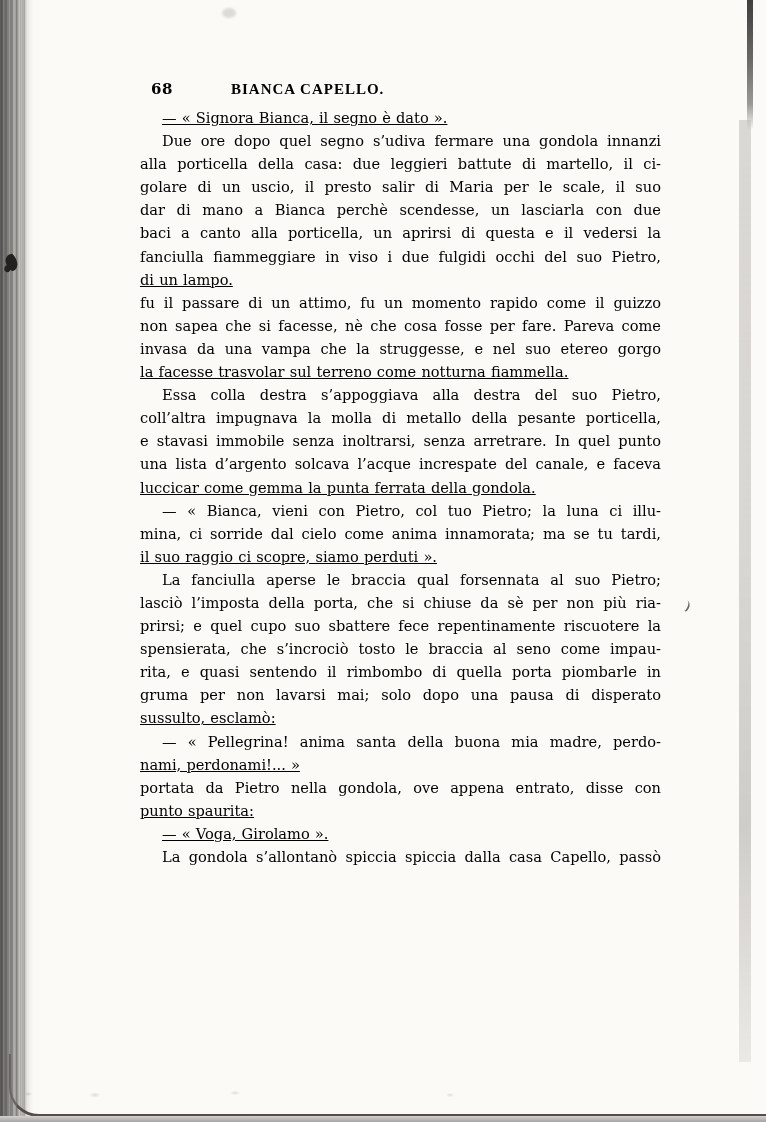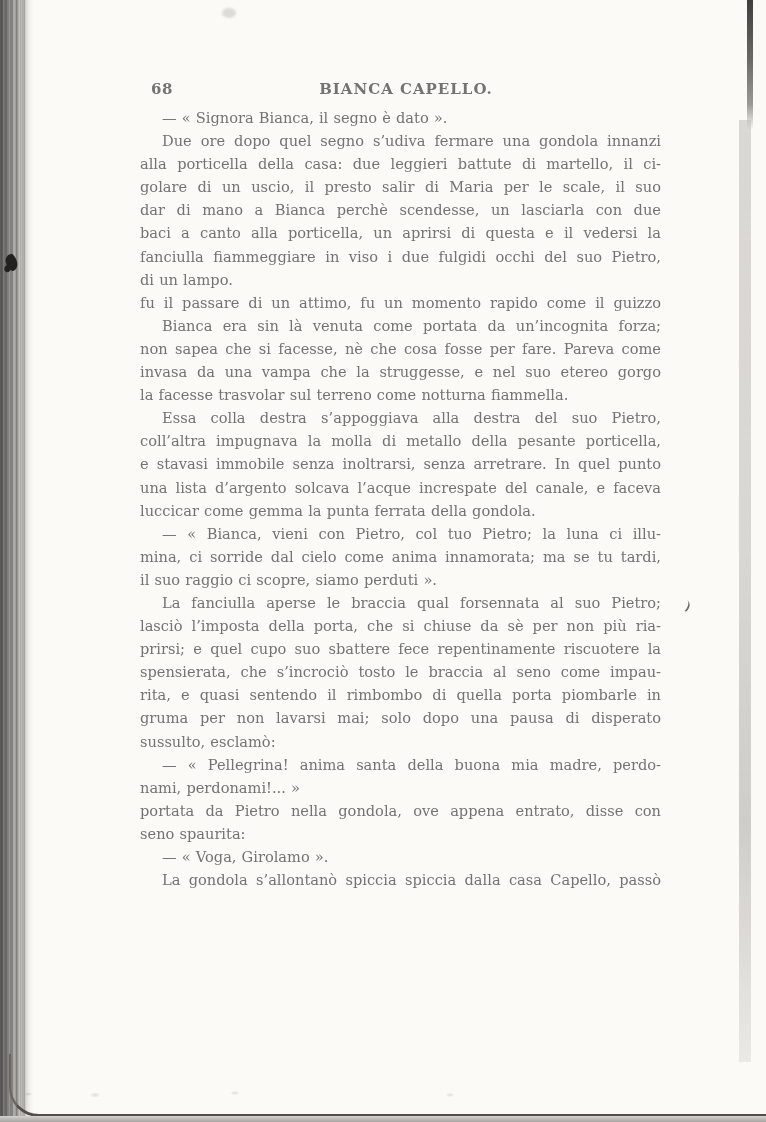--- a/index.html
+++ b/index.html
@@ -65,38 +65,38 @@
     position:absolute;left:20px;top:1090px;width:440px;height:8px;opacity:.5;
     background:
       radial-gradient(6px 3px at 8px 4px,#b5b3ae 0%,rgba(255,255,255,0) 70%),
       radial-gradient(8px 4px at 75px 5px,#c0beb9 0%,rgba(255,255,255,0) 70%),
       radial-gradient(7px 3px at 215px 3px,#bdbbb6 0%,rgba(255,255,255,0) 70%),
       radial-gradient(6px 3px at 430px 5px,#c2c0bb 0%,rgba(255,255,255,0) 70%);
   }
   
   .text-column{
     position:absolute;left:140px;top:80px;width:521px;
-    color:#737373;
+    color:#000000;
   }
   .running-head{
     display:flex;align-items:baseline;height:18px;
     font-size:15px;font-weight:bold;letter-spacing:.5px;
   }
   .head-left{width:80px;padding-left:11px;}
-  .head-center{flex:1;text-align:center;letter-spacing:1px;}
+  .head-center{flex:1;letter-spacing:1px;font-family:Liberation Serif, serif;}
   .head-right{width:80px;}
   .body-text{margin-top:8px;font-size:14.6px;line-height:23.1px;}
   .para{margin:0;}
   .line{
     text-align:justify;text-align-last:justify;
     height:23.1px;overflow:visible;white-space:normal;
     word-spacing:.5px;
   }
   .line.first{text-indent:22px;}
-  .line.last{text-align-last:left;}
+  .line.last{text-align-last:left;text-decoration:underline;}
 </style>
 </head>
 <body>
 
 <div class="binding"></div>
 <div class="binding-streaks"></div>
 <div class="ink-blob"></div>
 <div class="right-edge-line"></div>
 <div class="right-edge-band"></div>
 <div class="stray-mark"></div>
@@ -119,21 +119,20 @@
         <div class="line first">Due ore dopo quel segno s’udiva fermare una gondola innanzi</div>
         <div class="line">alla porticella della casa: due leggieri battute di martello, il ci-</div>
         <div class="line">golare di un uscio, il presto salir di Maria per le scale, il suo</div>
         <div class="line">dar di mano a Bianca perchè scendesse, un lasciarla con due</div>
         <div class="line">baci a canto alla porticella, un aprirsi di questa e il vedersi la</div>
         <div class="line">fanciulla fiammeggiare in viso i due fulgidi occhi del suo Pietro,</div>
         <div class="line last">di un lampo.</div>
         <div class="line">fu il passare di un attimo, fu un momento rapido come il guizzo</div>
       </div>
       <div class="para">
-        <div class="line first">Bianca era sin là venuta come portata da un’incognita forza;</div>
         <div class="line">non sapea che si facesse, nè che cosa fosse per fare. Pareva come</div>
         <div class="line">invasa da una vampa che la struggesse, e nel suo etereo gorgo</div>
         <div class="line last">la facesse trasvolar sul terreno come notturna fiammella.</div>
       </div>
       <div class="para">
         <div class="line first">Essa colla destra s’appoggiava alla destra del suo Pietro,</div>
         <div class="line">coll’altra impugnava la molla di metallo della pesante porticella,</div>
         <div class="line">e stavasi immobile senza inoltrarsi, senza arretrare. In quel punto</div>
         <div class="line">una lista d’argento solcava l’acque increspate del canale, e faceva</div>
         <div class="line last">luccicar come gemma la punta ferrata della gondola.</div>
@@ -151,21 +150,21 @@
         <div class="line">rita, e quasi sentendo il rimbombo di quella porta piombarle in</div>
         <div class="line">gruma per non lavarsi mai; solo dopo una pausa di disperato</div>
         <div class="line last">sussulto, esclamò:</div>
       </div>
       <div class="para">
         <div class="line first">— « Pellegrina! anima santa della buona mia madre, perdo-</div>
         <div class="line last">nami, perdonami!... »</div>
       </div>
       <div class="para">
         <div class="line">portata da Pietro nella gondola, ove appena entrato, disse con</div>
-        <div class="line last">seno spaurita:</div>
+        <div class="line last">punto spaurita:</div>
       </div>
       <div class="para">
         <div class="line first last">— « Voga, Girolamo ».</div>
       </div>
       <div class="para">
         <div class="line first">La gondola s’allontanò spiccia spiccia dalla casa  Capello, passò</div>
       </div>
     </div>
 </div>
 

